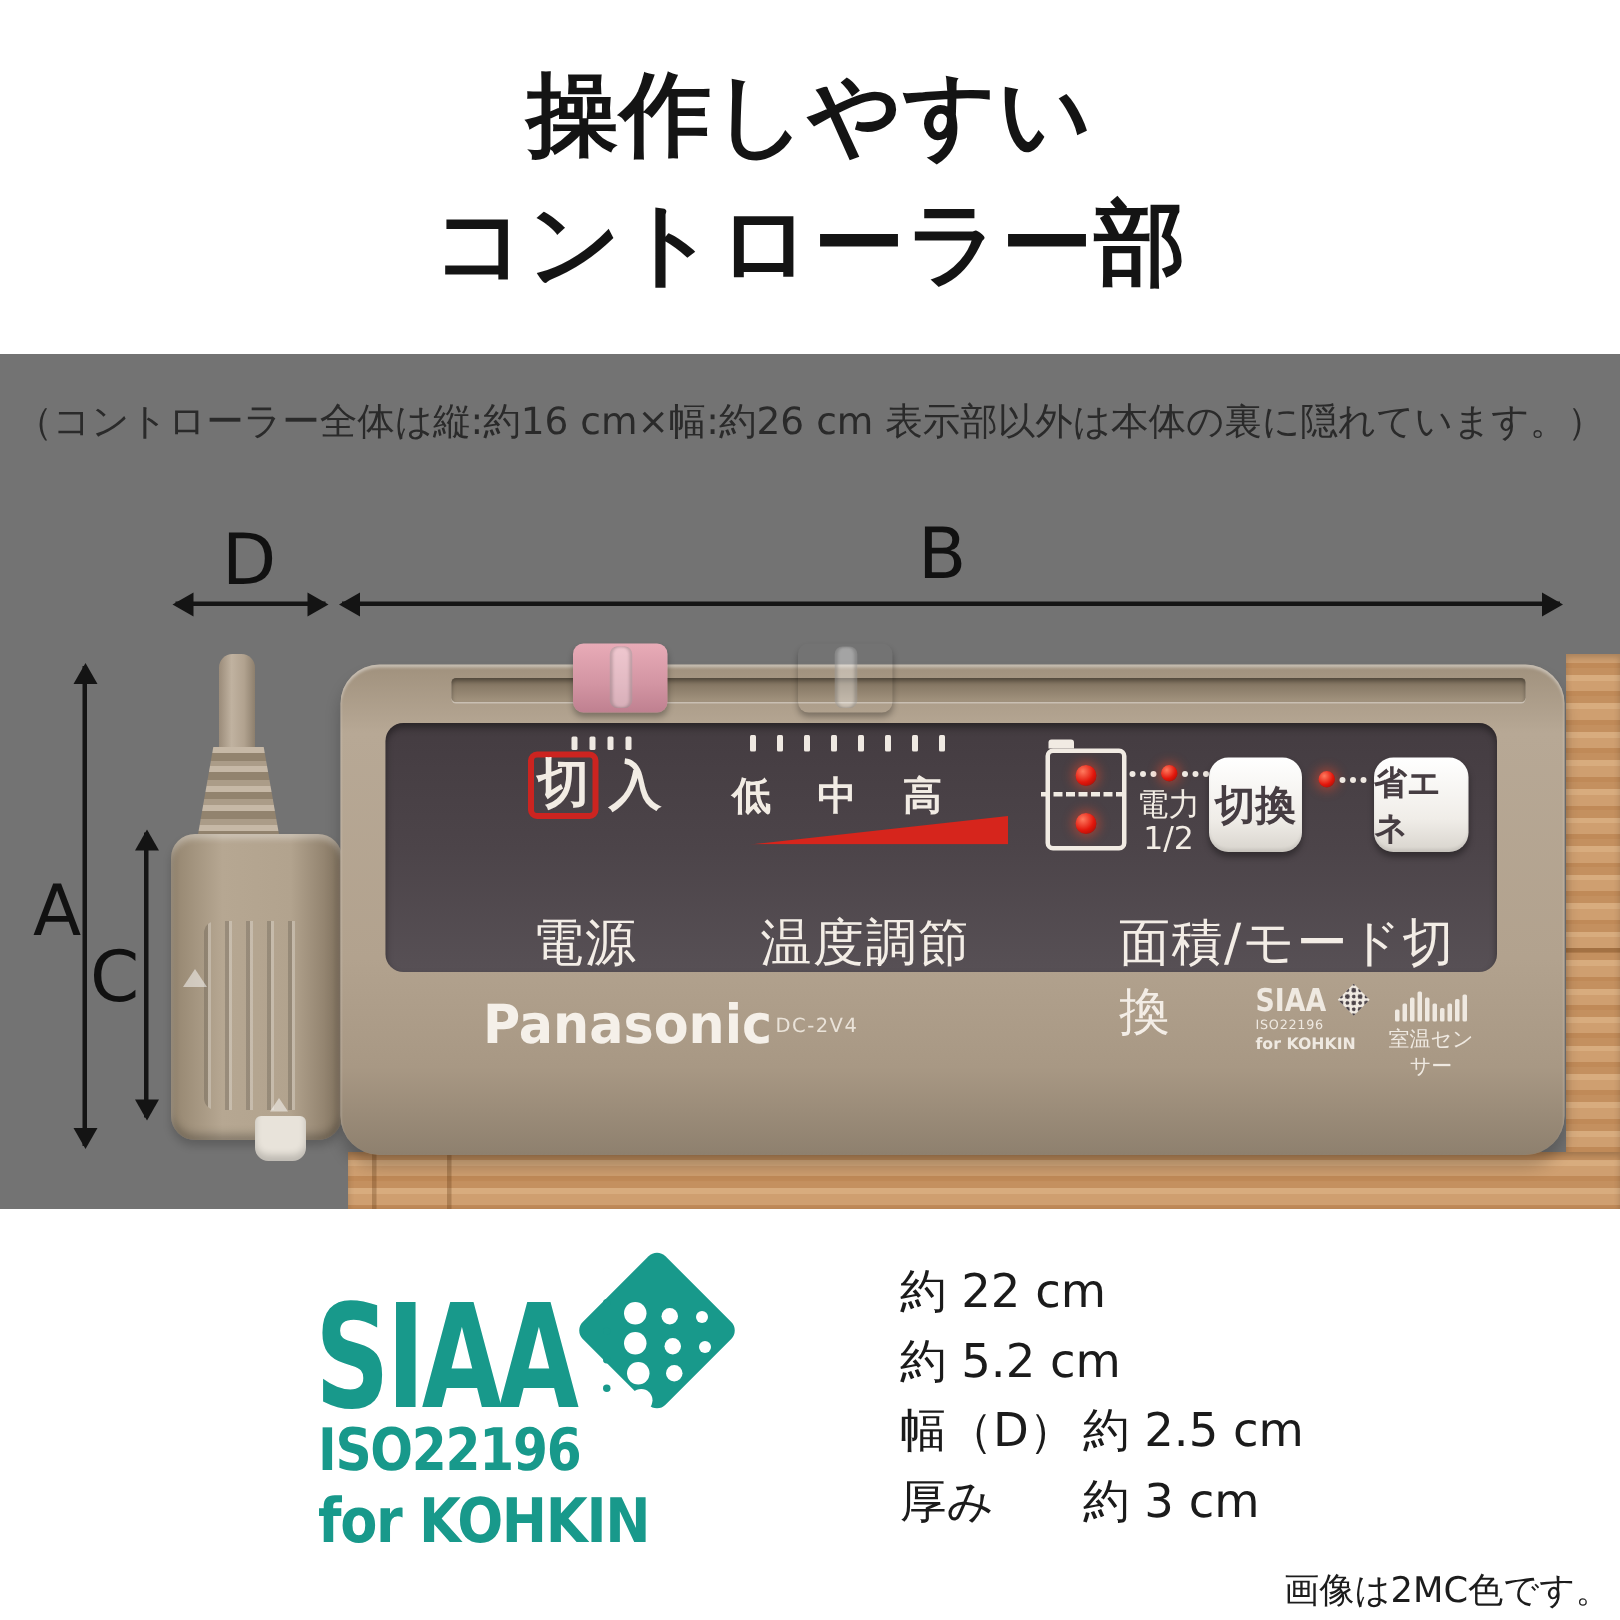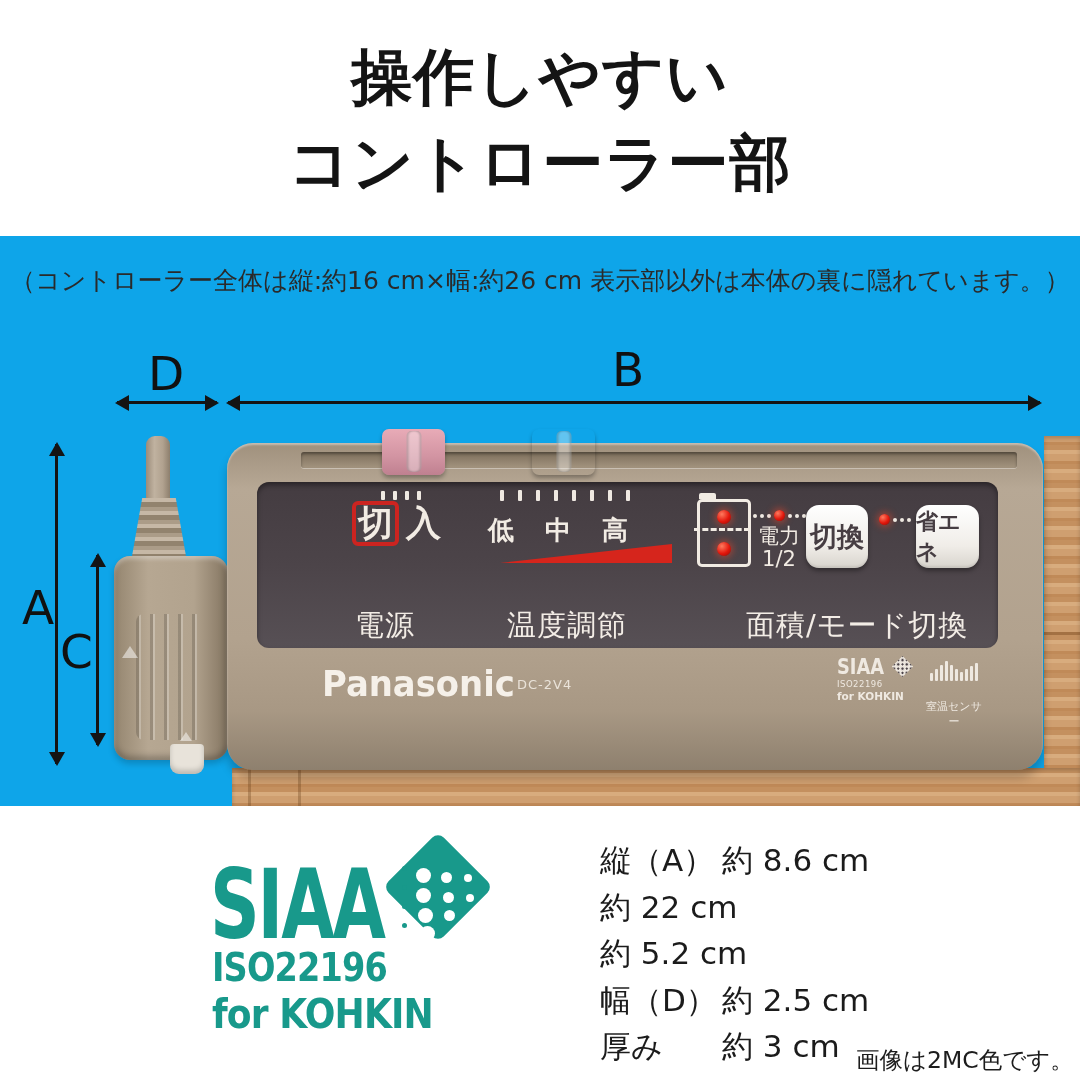--- a/index.html
+++ b/index.html
@@ -3,21 +3,21 @@
 <meta charset="utf-8">
 <style>
   html,body{margin:0;padding:0;background:#fff;}
   .canvas{position:relative;width:1080px;height:1080px;background:#ffffff;overflow:hidden;
           font-family:"DejaVu Sans","Liberation Sans",sans-serif;color:#161616;}
   .abs{position:absolute;}
   
   .title-line{position:absolute;left:0;width:1080px;text-align:center;font-weight:700;
               font-size:61px;color:#141414;letter-spacing:1px;line-height:1;}
   
-  .figure{position:absolute;left:0;top:236px;width:1080px;height:570px;background:#0ea5e9;}
+  .figure{position:absolute;left:0;top:236px;width:1080px;height:570px;background:#737373;}
   .caption{position:absolute;left:0;top:28px;width:1080px;text-align:center;
            font-size:25px;color:#2a2a2a;letter-spacing:0;}
   .dimletter{position:absolute;font-size:47px;font-weight:500;color:#111;line-height:1;}
   
   .ah{position:absolute;height:3px;background:#141414;}
   .ah::before{content:"";position:absolute;left:-2px;top:50%;transform:translateY(-50%);
               border:8px solid transparent;border-left:0;border-right:14px solid #141414;}
   .ah::after{content:"";position:absolute;right:-2px;top:50%;transform:translateY(-50%);
              border:8px solid transparent;border-right:0;border-left:14px solid #141414;}
   .av{position:absolute;width:3px;background:#141414;}
@@ -76,21 +76,21 @@
   .offbox{border:4px solid #cc2420;border-radius:6px;padding:0 2px;line-height:1.05;}
   .wedge{position:absolute;background:#d6251c;clip-path:polygon(0 100%,100% 0,100% 100%);}
   .carpet{position:absolute;border:3px solid #f1ebe3;border-radius:5px;}
   .carpet::before{content:"";position:absolute;left:-1px;top:-9px;width:17px;height:6px;
         background:#f1ebe3;border-radius:2px 2px 0 0;}
   .carpet::after{content:"";position:absolute;left:-6px;width:calc(100% + 8px);top:26px;
         border-top:3px dashed #f1ebe3;}
   .pbtn{position:absolute;display:flex;align-items:center;justify-content:center;
         background:linear-gradient(180deg,#ffffff,#f0ede8 65%,#d8d4cd);border-radius:13px;
         color:#463d42;font-weight:700;box-shadow:0 3px 4px rgba(0,0,0,.35),inset 0 -2px 2px rgba(0,0,0,.08);}
-  .panel-label{position:absolute;font-size:29px;color:#f3ede6;letter-spacing:1px;}
+  .panel-label{position:absolute;font-size:34px;color:#f3ede6;letter-spacing:1px;}
   .brand{position:absolute;font-size:36px;font-weight:700;color:#f5f0e9;
          transform:scaleX(.94);transform-origin:left;letter-spacing:0;}
   .model{position:absolute;font-size:13px;color:#eae3d9;letter-spacing:1px;}
   .mini-mark{position:absolute;color:#efe9e1;}
   .mini-diamond{width:15px;height:15px;background:#efe9e1;transform:rotate(45deg);
         background-image:radial-gradient(circle,#4c4449 1.5px,transparent 1.6px),
                          radial-gradient(circle,#4c4449 1.2px,transparent 1.3px);
         background-size:6px 6px,6px 6px;background-position:0 0,3px 3px;}
   .bars{display:flex;align-items:flex-end;gap:2px;height:22px;}
   .bar{width:3px;background:#efe9e1;border-radius:1px;}
@@ -237,21 +237,21 @@
             <span class="bar" style="height:12px;"></span>
           <span class="bar" style="height:16px;"></span>
             <span class="bar" style="height:20px;"></span>
           <span class="bar" style="height:16px;"></span>
             <span class="bar" style="height:12px;"></span>
           <span class="bar" style="height:9px;"></span>
             <span class="bar" style="height:12px;"></span>
           <span class="bar" style="height:15px;"></span>
             <span class="bar" style="height:18px;"></span>
         </div>
-        <div style="font-size:11px;margin-top:18px;">室温センサー</div>
+        <div style="font-size:14px;margin-top:3px;">室温センサー</div>
       </div>
     </div>
   </div>
 
   <div class="siaa-word teal" style="left:210px;top:857px;">SIAA</div>
   <div class="abs" style="left:382px;top:820px;width:112px;height:134px;">
     <div class="big-diamond"></div>
 
     <div class="ldot" style="left:20px;top:46px;width:5px;height:5px;background:#18998b;"></div>
     <div class="ldot" style="left:20px;top:65px;width:5px;height:5px;background:#18998b;"></div>
@@ -266,24 +266,20 @@
     <div class="ldot" style="left:61px;top:72px;width:11px;height:11px;background:#fff;"></div>
     <div class="ldot" style="left:62px;top:90px;width:11px;height:11px;background:#fff;"></div>
     <div class="ldot" style="left:82px;top:54px;width:8px;height:8px;background:#fff;"></div>
     <div class="ldot" style="left:84px;top:74px;width:8px;height:8px;background:#fff;"></div>
   </div>
   <div class="siaa-iso teal" style="left:212px;top:948px;">ISO22196</div>
   <div class="siaa-cert teal" style="left:212px;top:994px;">for KOHKIN</div>
 
   <div class="abs" style="left:600px;top:838px;">
     <div class="spec-row">
-      <span class="spec-label">縦（A）</span>
-      <span>約 8.6 cm</span>
-    </div>
-    <div class="spec-row">
       <span>約 22 cm</span>
     </div>
     <div class="spec-row">
       <span>約 5.2 cm</span>
     </div>
     <div class="spec-row">
       <span class="spec-label">幅（D）</span>
       <span>約 2.5 cm</span>
     </div>
     <div class="spec-row">

